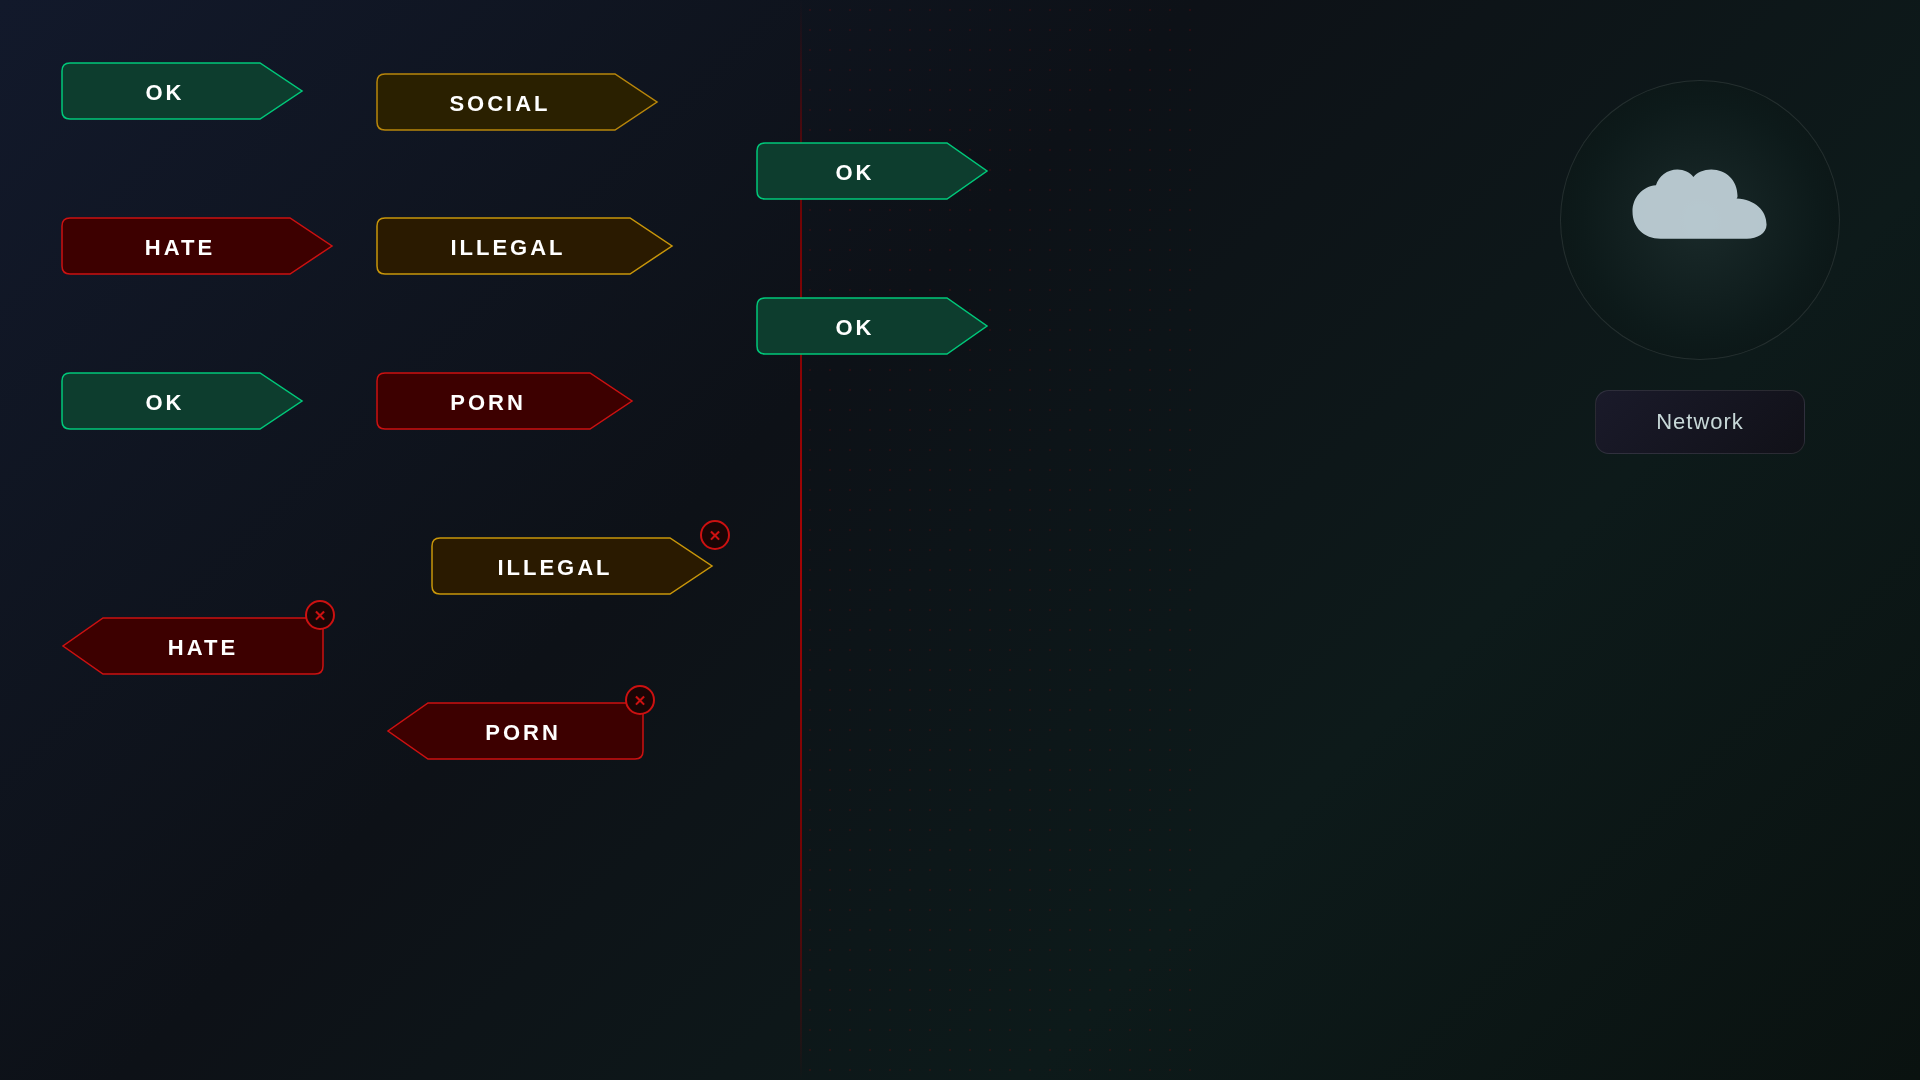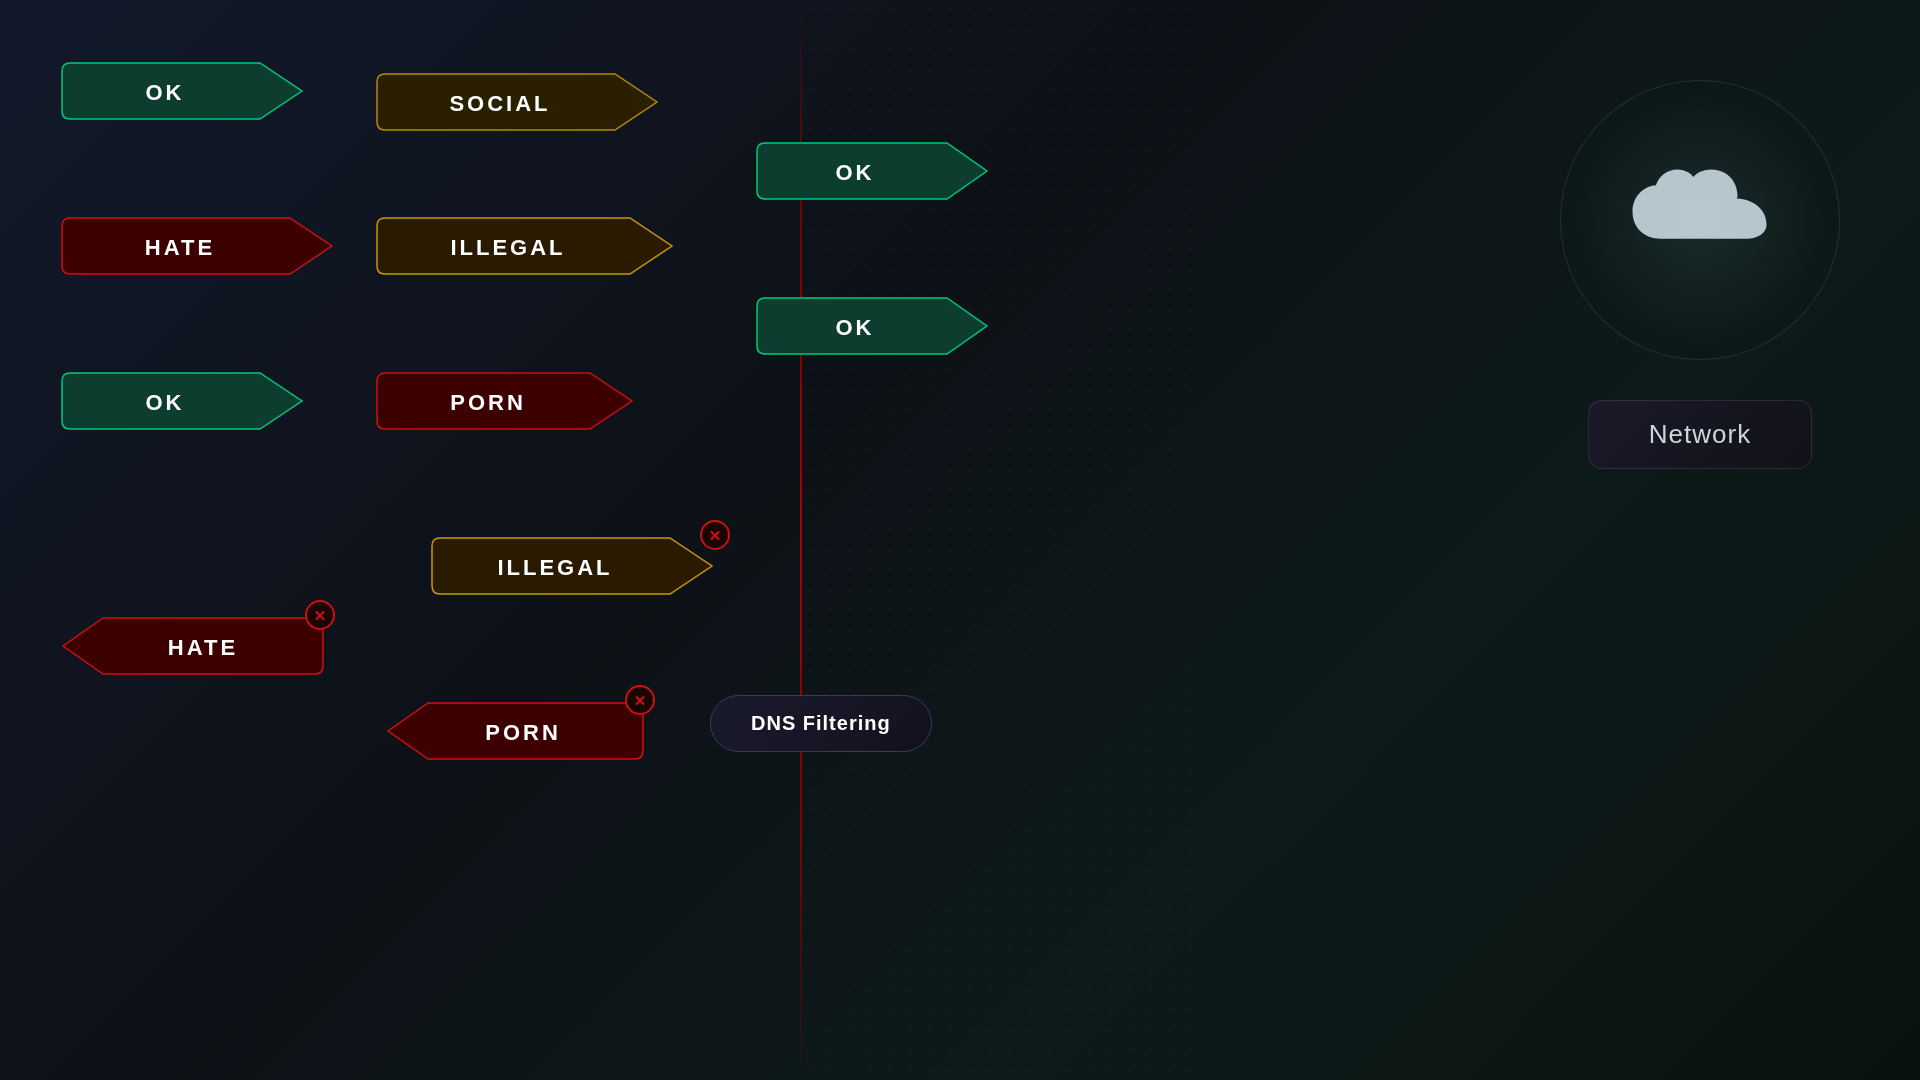--- a/index.html
+++ b/index.html
@@ -79,24 +79,23 @@
       width: 150px;
       height: 110px;
     }
 
     .network-label-box {
       background: linear-gradient(135deg, #1a1a2a, #111118);
       border: 1px solid rgba(255,255,255,0.1);
       border-radius: 14px;
       padding: 18px 60px;
       color: #c8d8d8;
-      font-size: 26px;
+      font-size: 22px;
       font-weight: 400;
       letter-spacing: 1px;
-      margin-top: 10px;
     }
   </style>
 </head>
 <body>
 
 <div class="bg"></div>
 <div class="divider"></div>
 <div class="right-overlay"></div>
 
 <div class="content">
@@ -183,25 +182,20 @@
     <svg width="265" height="72" viewBox="0 0 265 72">
       <path d="M48,8 L255,8 Q263,8 263,16 L263,56 Q263,64 255,64 L48,64 L8,36 Z" fill="#3d0000" stroke="#cc1111" stroke-width="1.5"></path>
       <text x="143" y="45" text-anchor="middle" font-family="Arial" font-size="22" font-weight="700" letter-spacing="3" fill="white">PORN</text>
     </svg>
     
     <div style="position:absolute; top:-10px; right:-10px; width:30px; height:30px; border-radius:50%; background:#1a0505; border:2px solid #cc1111; display:flex; align-items:center; justify-content:center; cursor:pointer;">
       <span style="color:#cc1111; font-size:15px; font-weight:bold; line-height:1;">✕</span>
     </div>
   </div>
 
-  <div style="position:absolute; left:710px; top:695px;">
-    <button style="background:linear-gradient(135deg, #1a1a2e, #12121e); border:1.5px solid #3a3a5a; border-radius:35px; color:white; font-size:20px; font-weight:600; padding:16px 40px; cursor:pointer; letter-spacing:1px; font-family:Arial;">
-      <span>DNS Filtering</span>
-    </button>
-  </div>
 
   <div class="cloud-section">
     <div class="cloud-circle">
 
       <svg class="cloud-icon" viewBox="0 0 160 110" fill="none">
         <path d="M130,75 L38,75 C20,75 8,63 8,46 C8,31 19,19 33,18 C36,8 45,1 56,1 C63,1 69,4 73,9 C77,4 84,1 92,1 C108,1 120,13 120,29 C120,30 120,31 119,32 C139,33 151,45 151,60 C151,69 141,75 130,75 Z" fill="#c8d8e0" opacity="0.9"></path>
       </svg>
     </div>
     <div class="network-label-box">
       <span>Network</span>

